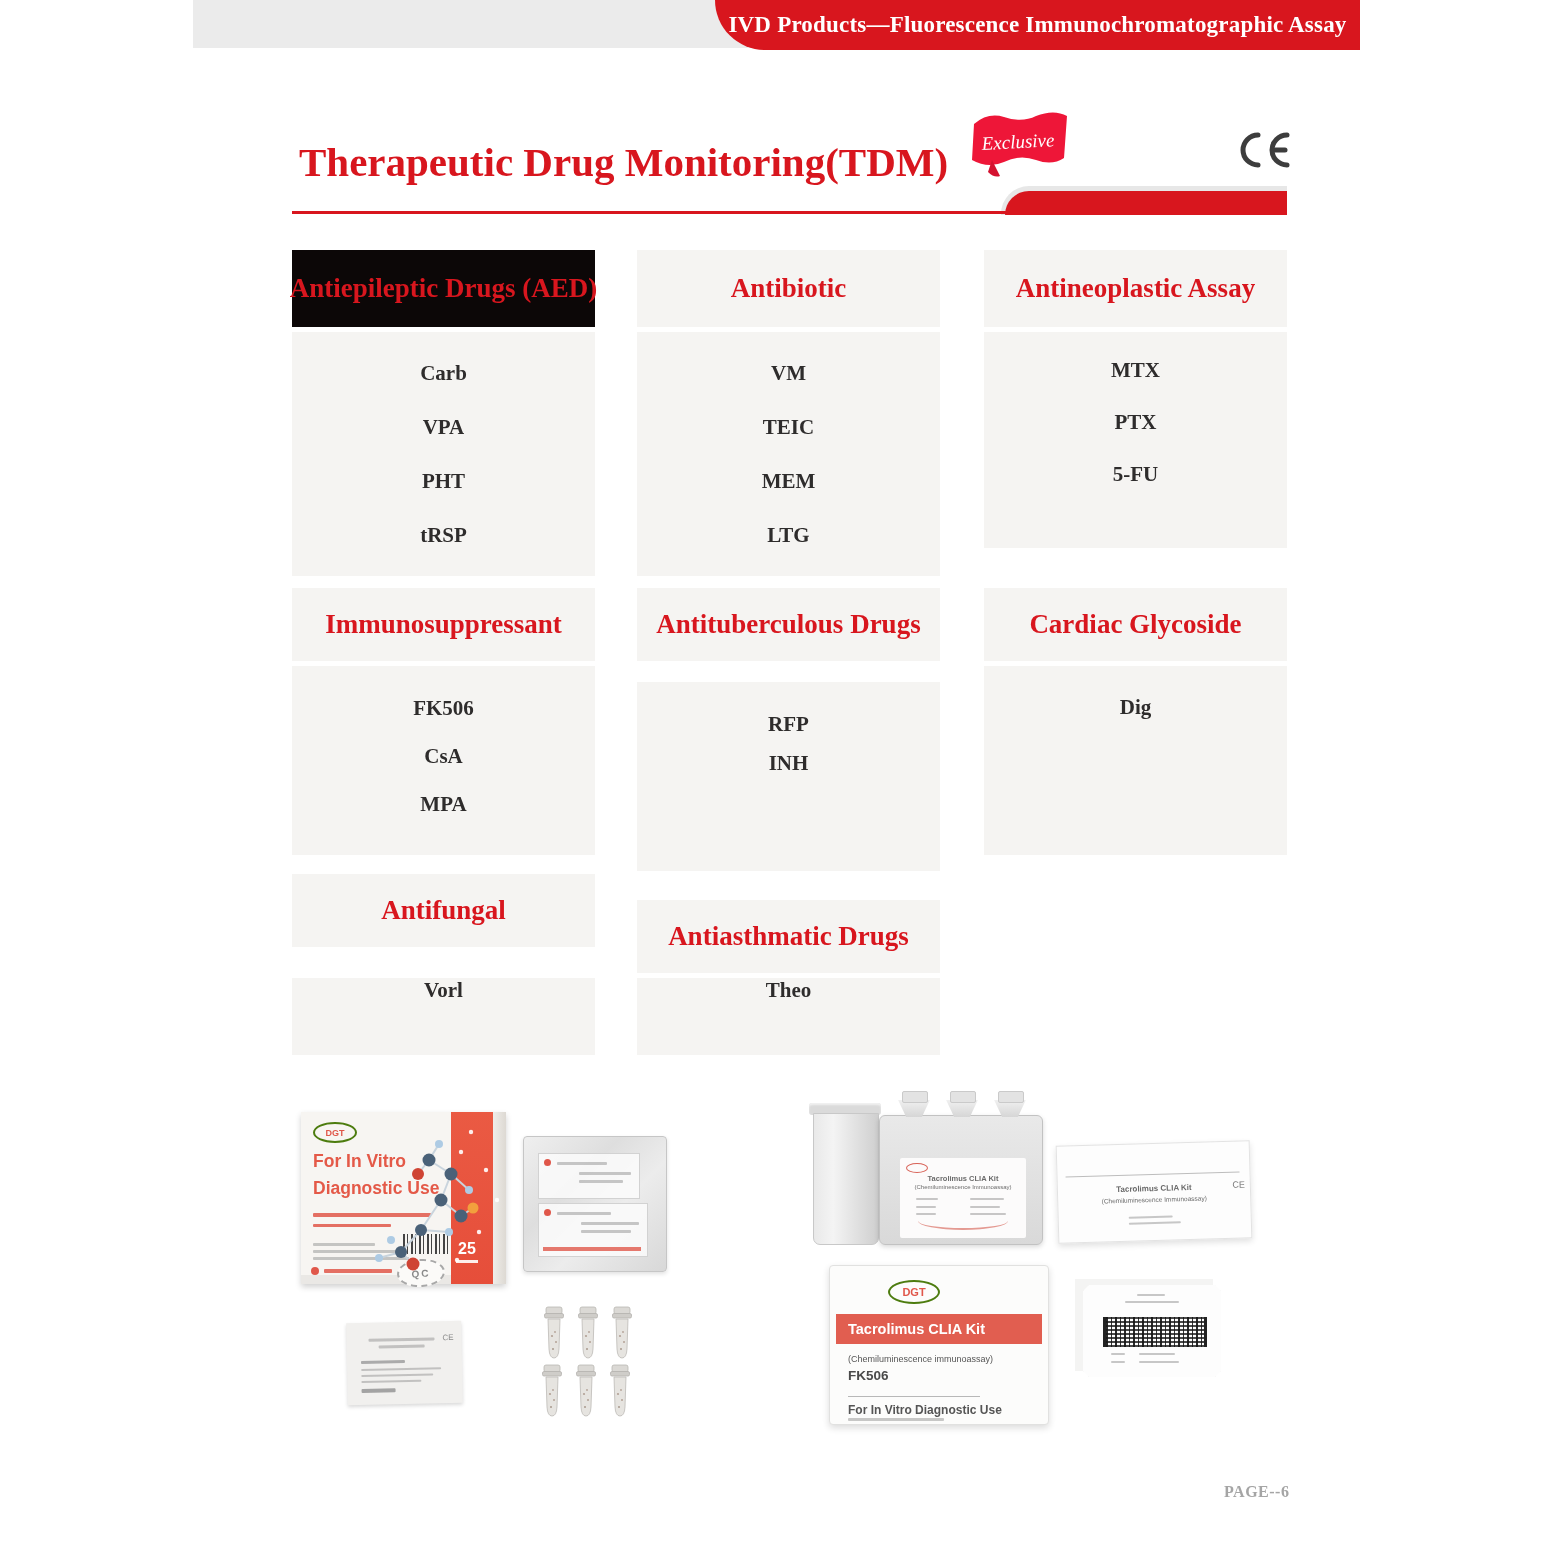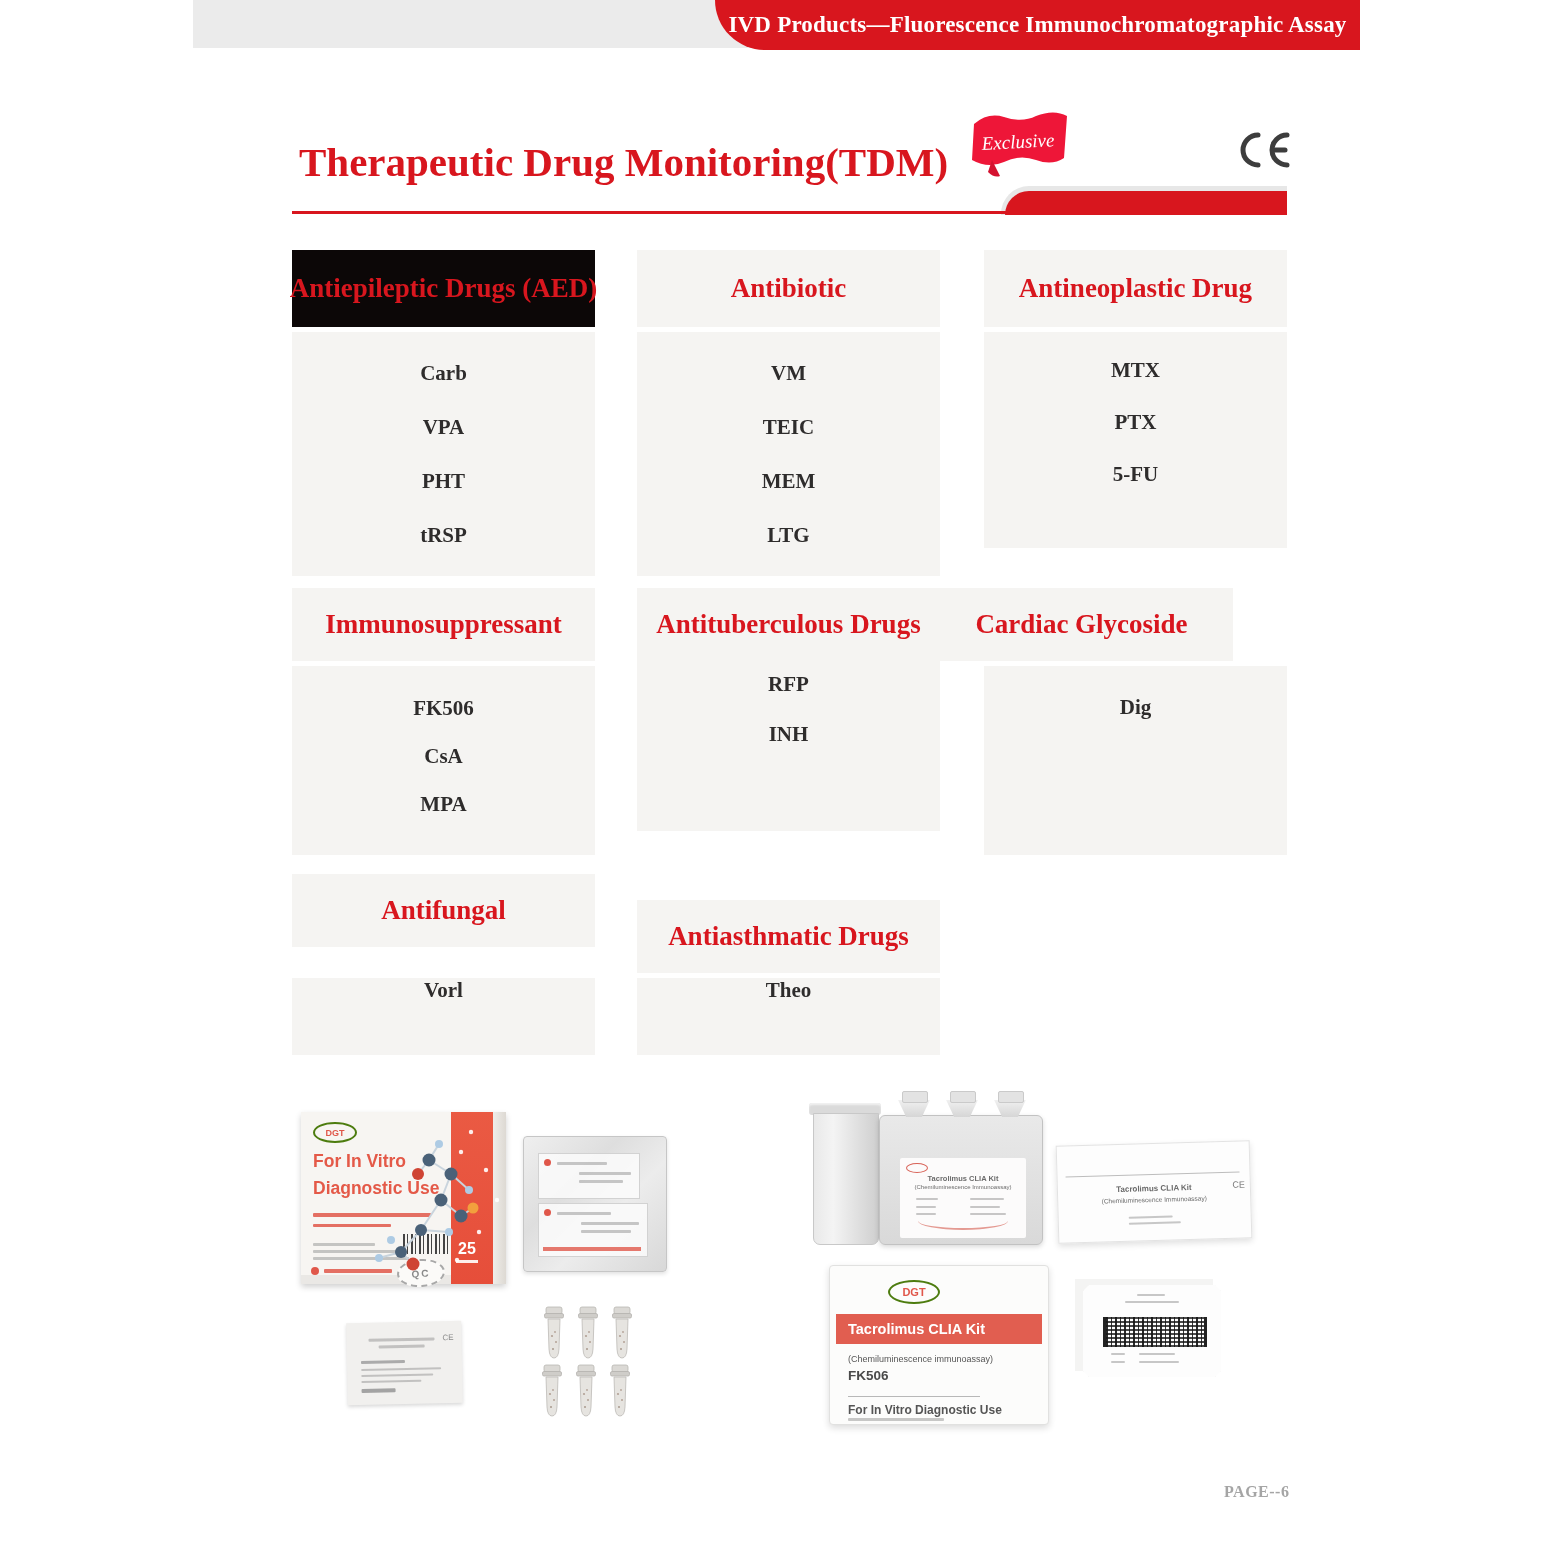--- a/index.html
+++ b/index.html
@@ -139,43 +139,43 @@
       <div class="abs cat-header" style="left: 637px; top: 250px; width: 303px; height: 77px;">
         <div class="t">Antibiotic</div>
       </div>
       <div class="abs cat-body spread" style="left: 637px; top: 332px; width: 303px; height: 216px;">
         <div class="item">VM</div>
         <div class="item">TEIC</div>
         <div class="item">MEM</div>
         <div class="item">LTG</div>
       </div>
       <div class="abs cat-header" style="left: 984px; top: 250px; width: 303px; height: 77px;">
-        <div class="t">Antineoplastic Drug</div>
+        <div class="t">Antineoplastic Assay</div>
       </div>
       <div class="abs cat-body " style="left: 984px; top: 332px; width: 303px; height: 216px; padding-top: 26px; box-sizing: border-box; row-gap: 28px;">
         <div class="item">MTX</div>
         <div class="item">PTX</div>
         <div class="item">5-FU</div>
       </div>
       <div class="abs cat-header" style="left: 292px; top: 588px; width: 303px; height: 73px;">
         <div class="t">Immunosuppressant</div>
       </div>
       <div class="abs cat-body " style="left: 292px; top: 666px; width: 303px; height: 189px; padding-top: 30px; box-sizing: border-box; row-gap: 24px;">
         <div class="item">FK506</div>
         <div class="item">CsA</div>
         <div class="item">MPA</div>
       </div>
       <div class="abs cat-header" style="left: 637px; top: 588px; width: 303px; height: 73px;">
         <div class="t">Antituberculous Drugs</div>
       </div>
-      <div class="abs cat-body " style="left: 637px; top: 642px; width: 303px; height: 189px; padding-top: 30px; box-sizing: border-box; row-gap: 26px;">
+      <div class="abs cat-body " style="left: 637px; top: 682px; width: 303px; height: 189px; padding-top: 30px; box-sizing: border-box; row-gap: 15px;">
         <div class="item">RFP</div>
         <div class="item">INH</div>
       </div>
-      <div class="abs cat-header" style="left: 930px; top: 588px; width: 303px; height: 73px; align-items: center;">
+      <div class="abs cat-header" style="left: 984px; top: 588px; width: 303px; height: 73px; align-items: center;">
         <div class="t">Cardiac Glycoside</div>
       </div>
       <div class="abs cat-body " style="left: 984px; top: 666px; width: 303px; height: 189px; padding-top: 29px; box-sizing: border-box; row-gap: 0px; align-items: center;">
         <div class="item">Dig</div>
       </div>
       <div class="abs cat-header" style="left: 292px; top: 874px; width: 303px; height: 73px;">
         <div class="t">Antifungal</div>
       </div>
       <div class="abs cat-body center" style="left: 292px; top: 978px; width: 303px; height: 77px;">
         <div class="item">Vorl</div>

